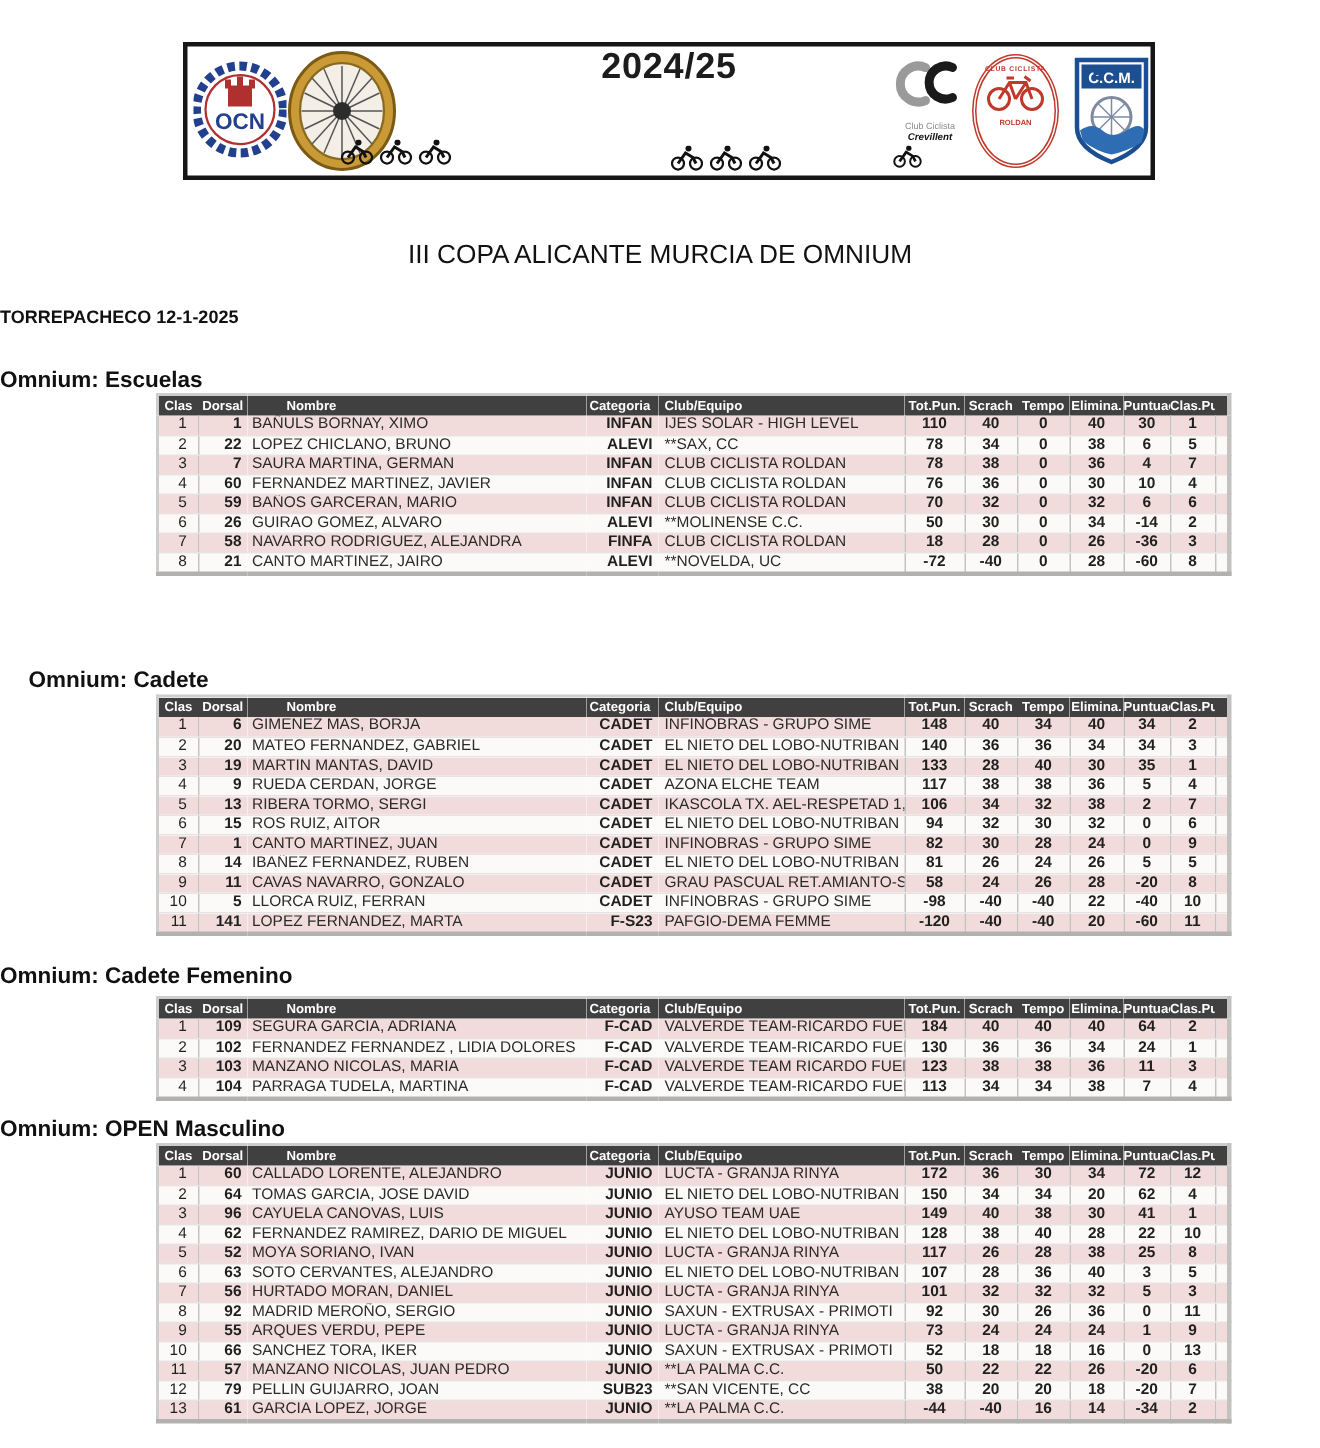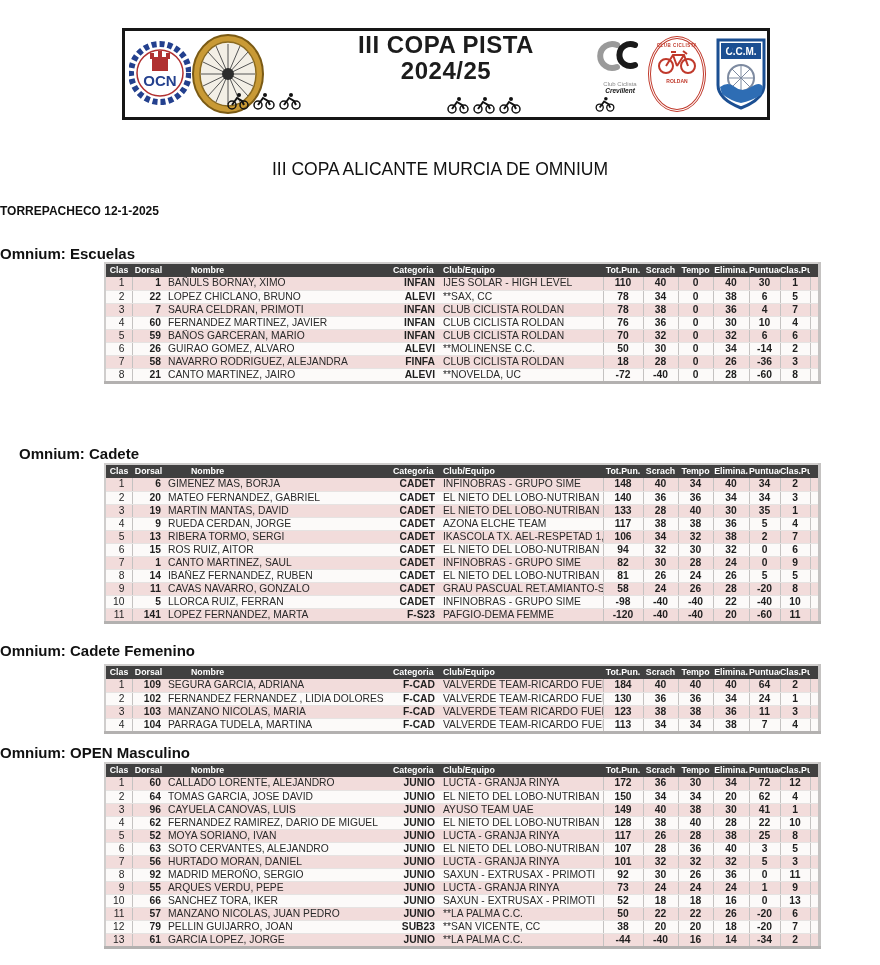--- a/index.html
+++ b/index.html
@@ -123,21 +123,20 @@
         <line x1="25" y1="13" x2="49" y2="69"></line>
           <line x1="49" y1="13" x2="25" y2="69"></line>
         <line x1="12" y1="29" x2="62" y2="53"></line>
           <line x1="62" y1="29" x2="12" y2="53"></line>
       </g>
       <circle cx="37" cy="41" r="6" fill="#2c2c2c"></circle>
     </svg>
   </div>
 
   <div class="banner-title">
-    <div>III COPA PISTA</div>
     <div>2024/25</div>
   </div>
 
   <div class="cyclists cyclists-left">
     <svg width="22" height="17" viewBox="0 0 22 17">
         <circle cx="5" cy="12" r="4" fill="none" stroke="#111" stroke-width="1.5"></circle>
         <circle cx="17" cy="12" r="4" fill="none" stroke="#111" stroke-width="1.5"></circle>
         <path d="M5 12 L10 5 L15 8 L17 12" fill="none" stroke="#111" stroke-width="2"></path>
         <circle cx="12" cy="2" r="2" fill="#111"></circle>
       </svg>
@@ -285,21 +284,21 @@
           <td class="c-scrach">34</td>
           <td class="c-tempo">0</td>
           <td class="c-elimina">38</td>
           <td class="c-puntuac">6</td>
           <td class="c-claspun">5</td>
           <td class="c-spacer"></td>
         </tr>
         <tr>
           <td class="c-clas">3</td>
           <td class="c-dorsal">7</td>
-          <td class="c-nombre">SAURA CELDRAN, PRIMOTI</td>
+          <td class="c-nombre">SAURA MARTINA, GERMAN</td>
           <td class="c-categoria">INFAN</td>
           <td class="c-club">CLUB CICLISTA ROLDAN</td>
           <td class="c-totpun">78</td>
           <td class="c-scrach">38</td>
           <td class="c-tempo">0</td>
           <td class="c-elimina">36</td>
           <td class="c-puntuac">4</td>
           <td class="c-claspun">7</td>
           <td class="c-spacer"></td>
         </tr>
@@ -491,21 +490,21 @@
           <td class="c-scrach">32</td>
           <td class="c-tempo">30</td>
           <td class="c-elimina">32</td>
           <td class="c-puntuac">0</td>
           <td class="c-claspun">6</td>
           <td class="c-spacer"></td>
         </tr>
         <tr>
           <td class="c-clas">7</td>
           <td class="c-dorsal">1</td>
-          <td class="c-nombre">CANTO MARTINEZ, SAUL</td>
+          <td class="c-nombre">CANTO MARTINEZ, JUAN</td>
           <td class="c-categoria">CADET</td>
           <td class="c-club">INFINOBRAS - GRUPO SIME</td>
           <td class="c-totpun">82</td>
           <td class="c-scrach">30</td>
           <td class="c-tempo">28</td>
           <td class="c-elimina">24</td>
           <td class="c-puntuac">0</td>
           <td class="c-claspun">9</td>
           <td class="c-spacer"></td>
         </tr>

